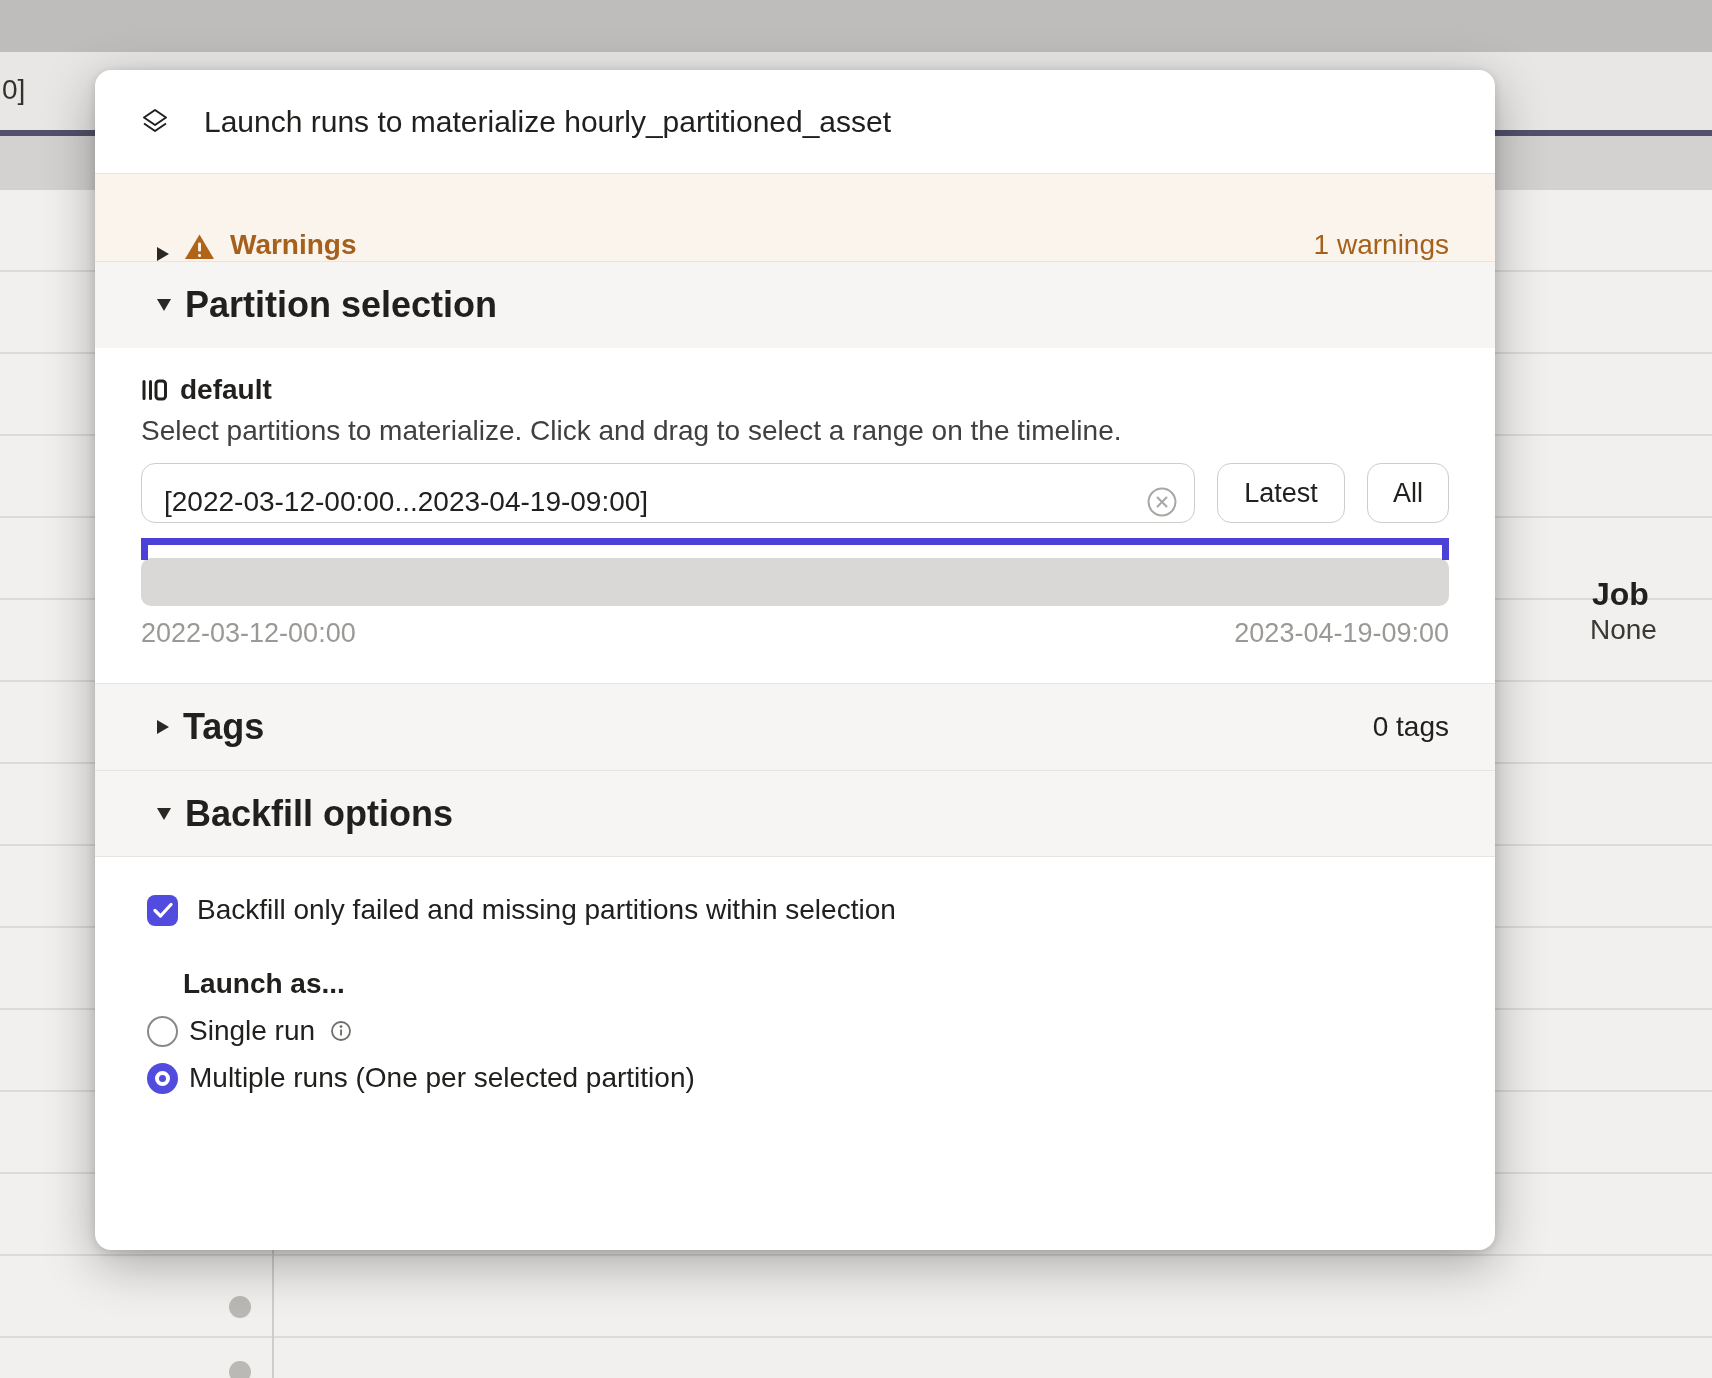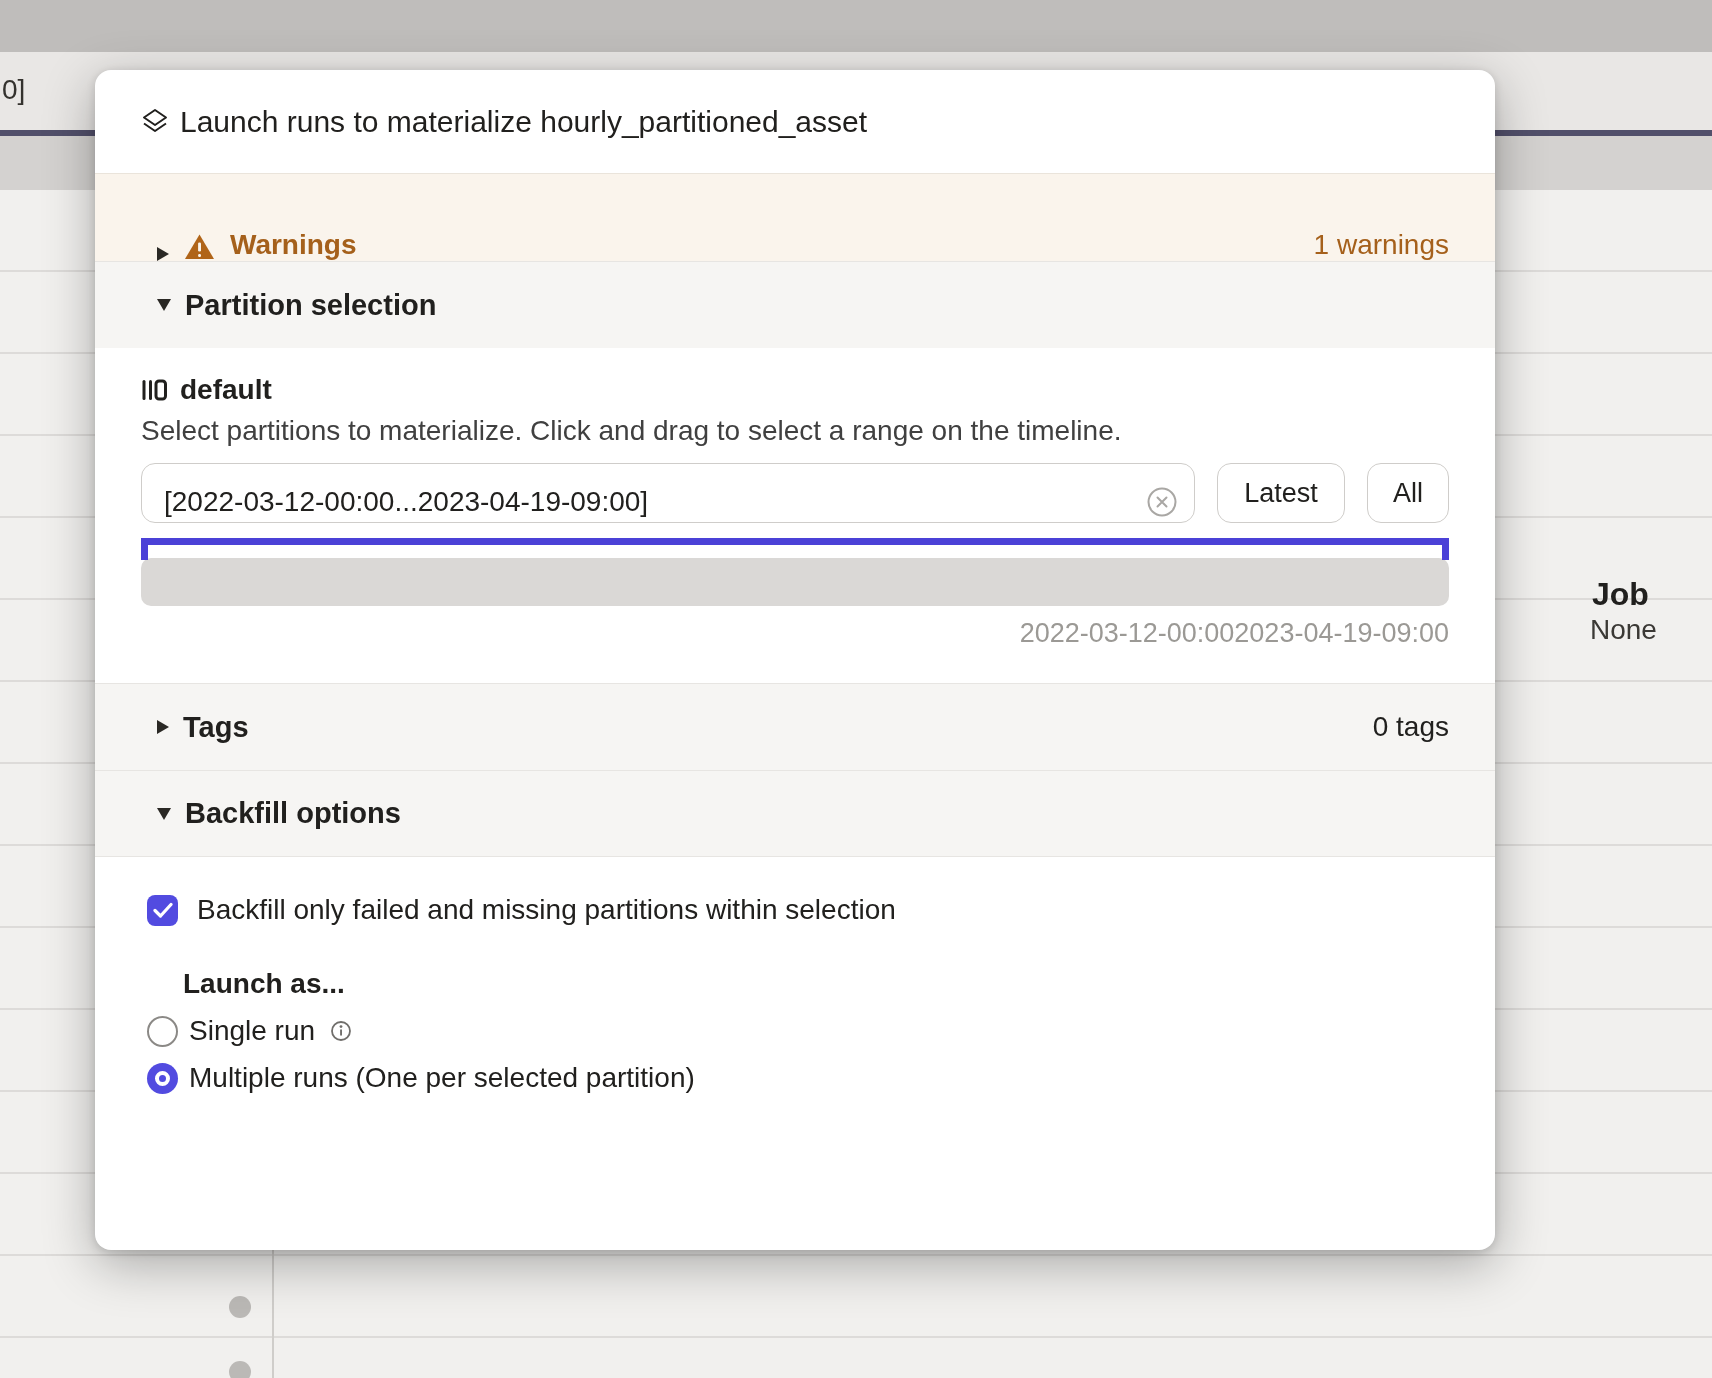--- a/index.html
+++ b/index.html
@@ -30,52 +30,52 @@
   .bg-dot.d2 { left:229px; top:1361px; }
 
   
   .modal {
     position:absolute; left:95px; top:70px; width:1400px; height:1180px;
     background:#FFFFFF; border-radius:16px; overflow:hidden;
     box-shadow: 0 14px 52px rgba(0,0,0,.30), 0 2px 10px rgba(0,0,0,.14);
     display:flex; flex-direction:column;
   }
 
-  .modal-header { height:103px; flex:0 0 auto; display:flex; align-items:center; padding:0 46px 0 45px; gap:10px; }
+  .modal-header { height:103px; flex:0 0 auto; display:flex; align-items:center; padding:0 46px 0 45px; gap:34px; }
   .modal-title { font-size:30px; font-weight:500; color:#21201E; }
 
   .row-h { display:flex; align-items:center; padding:0 46px 0 62px; flex:0 0 auto; }
 
   .warnings-row { height:88px; background:#FAF4EC; border-top:1px solid #EAE4DB;align-items:flex-end; }
   .warnings-label { margin-left:15px; font-size:28px; font-weight:600; color:#A5601B; }
   .warnings-count { margin-left:auto; font-size:28px; color:#A5601B; }
   .warn-icon { margin-left:15px; display:flex; }
 
   .section-row { height:87px; background:#F6F5F3; border-top:1px solid #E7E5E2; }
   .section-row.bb { border-bottom:1px solid #E7E5E2; }
-  .section-label { margin-left:14px; font-size:29px; font-weight:600; color:#21201E; }
+  .section-label { margin-left:14px; font-size:36px; font-weight:600; color:#21201E; }
   .section-count { margin-left:auto; font-size:28px; color:#21201E; }
 
   .tri-right { width:0; height:0; border-left:12px solid #2A2824; border-top:7.5px solid transparent; border-bottom:7.5px solid transparent; flex:0 0 auto; }
   .tri-down  { width:0; height:0; border-top:12px solid #2A2824; border-left:7.5px solid transparent; border-right:7.5px solid transparent; flex:0 0 auto; }
 
   .content1 { height:335px; flex:0 0 auto; background:#fff; padding:26px 46px 0 46px; }
   .pname-row { display:flex; align-items:center; gap:13px; }
   .pname { font-size:28px; font-weight:600; color:#21201E; }
   .pdesc { margin-top:9px; font-size:28px; color:#404040; }
   .input-row { margin-top:16px; display:flex; gap:22px; height:60px; }
   .range-input { flex:1; display:flex; align-items:center; border:1.5px solid #CFCDCA; border-radius:14px; background:#fff; padding:18px 16px 0 22px; }
   .range-value { flex:1; font-size:28px; color:#21201E; white-space:nowrap; overflow:hidden; }
   .btn-outline { height:60px; border:1.5px solid #CFCDCA; border-radius:14px; background:#fff; font-size:27px; color:#21201E; display:flex; align-items:center; justify-content:center; font-family:inherit; cursor:pointer; }
   .btn-latest { width:128px; } .btn-all { width:82px; }
   .sel-track { position:relative; margin-top:15px; height:7px; background:#4B41D7; }
   .sel-track::before, .sel-track::after { content:''; position:absolute; top:0; width:7px; height:22px; background:#4B41D7; }
   .sel-track::before { left:0; } .sel-track::after { right:0; }
   .timeline-bar { margin-top:13px; height:48px; background:#DAD8D6; border-radius:10px; }
-  .dates { display:flex; justify-content:flex-end; margin-top:12px; font-size:27px; color:#9B9995; }
+  .dates { display:flex; justify-content:space-between; margin-top:12px; font-size:27px; color:#9B9995; }
 
   .content2 { height:274px; flex:0 0 auto; background:#fff; padding:37px 46px 0 52px; }
   .check-row { display:flex; align-items:center; gap:19px; }
   .checkbox { width:31px; height:31px; border-radius:8px; background:#524BE0; display:flex; align-items:center; justify-content:center; flex:0 0 auto; cursor:pointer; }
   .check-label { font-size:28px; color:#21201E; }
   .launch-as { margin-top:42px; font-size:28px; font-weight:600; color:#21201E;margin-left:36px; }
   .radio-row { margin-top:15px; display:flex; align-items:center; gap:11px; }
   .radio { width:31px; height:31px; border-radius:50%; flex:0 0 auto; cursor:pointer; }
   .radio.off { border:2.5px solid #8B8986; background:#fff; }
   .radio.on { background:#524BE0; display:flex; align-items:center; justify-content:center; }

